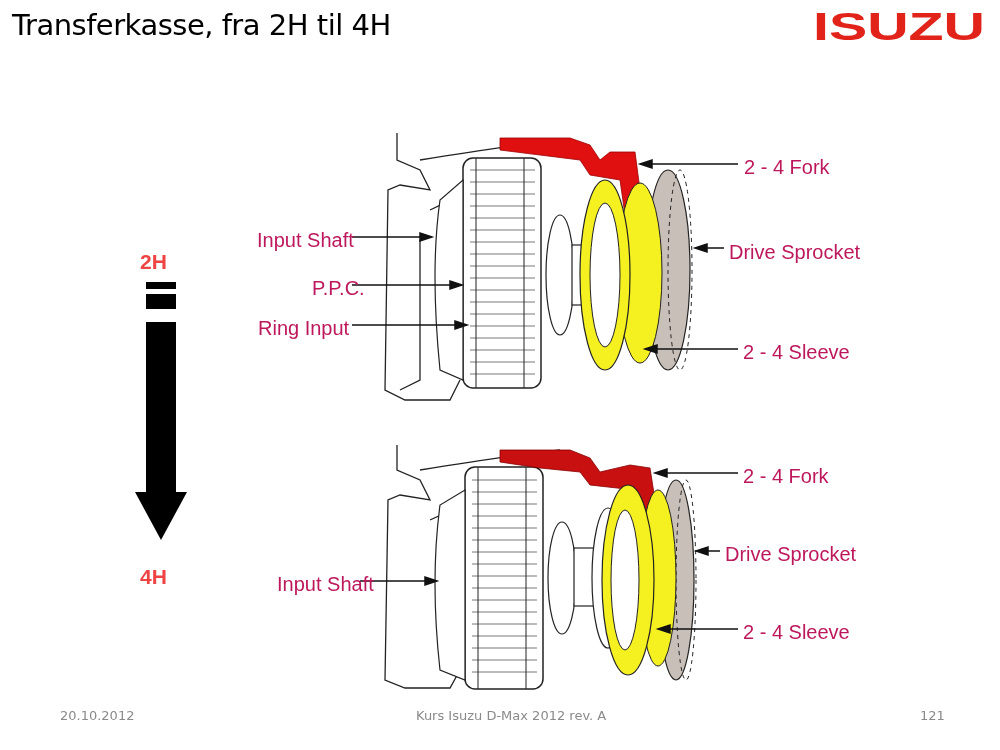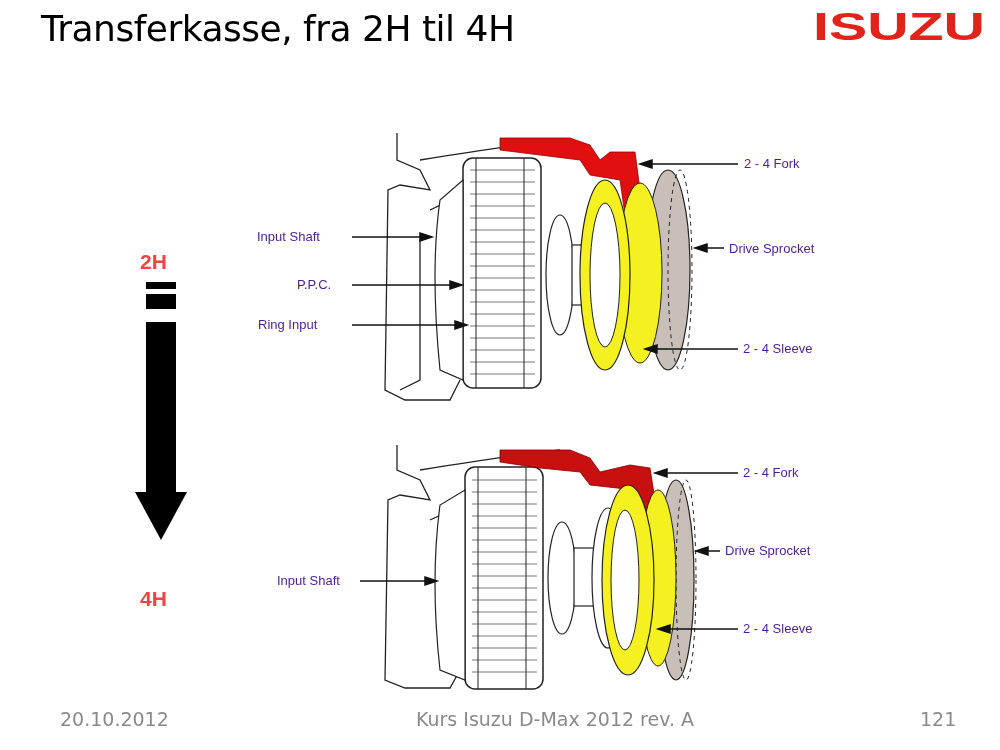--- a/index.html
+++ b/index.html
@@ -1,43 +1,43 @@
 <!DOCTYPE html>
 <html><head>
 <meta charset="utf-8">
 <style>
   html, body { margin: 0; padding: 0; background: #ffffff; }
   body { width: 1000px; height: 750px; position: relative; overflow: hidden; font-family: "Liberation Sans", sans-serif; }
-  .title { position: absolute; left: 12px; top: 8px; font-size: 36px; color: #000; font-family: "DejaVu Sans", sans-serif; letter-spacing: -0.5px; margin-left: 29px; }
+  .title { position: absolute; left: 12px; top: 8px; font-size: 29px; color: #000; font-family: "DejaVu Sans", sans-serif; letter-spacing: -0.5px; }
   .logo { position: absolute; left: 812px; top: 10px; width: 175px; height: 32px; }
-  .footer { position: absolute; top: 708px; font-size: 19px; color: #8a8a8a; font-family: "DejaVu Sans", sans-serif; }
+  .footer { position: absolute; top: 708px; font-size: 13px; color: #8a8a8a; font-family: "DejaVu Sans", sans-serif; }
   .f-date { left: 60px; }
   .f-center { left: 400px; margin-left: 16px; }
   .f-page { left: 920px; }
   .state-label { position: absolute; font-weight: bold; font-size: 21px; color: #ef4444; }
-  .callout { position: absolute; font-size: 13px; color: #4c1d95; white-space: nowrap; }
+  .callout { position: absolute; font-size: 20px; color: #be185d; white-space: nowrap; }
   svg.diagram { position: absolute; left: 0; top: 0; }
 </style>
 </head>
 <body>
 
 <div class="title">Transferkasse, fra 2H til 4H</div>
 
 <svg class="logo" viewBox="0 0 175 32">
   <text x="87" y="30" text-anchor="middle" font-family="Liberation Sans, sans-serif" font-weight="bold" font-size="38" fill="#e2231a" textLength="172" lengthAdjust="spacingAndGlyphs">ISUZU</text>
 </svg>
 
 <div class="state-label" style="left:140px; top:250px;">2H</div>
 <svg class="diagram" width="1000" height="750" style="pointer-events:none;">
   <rect x="146" y="282" width="30" height="7" fill="#000"></rect>
   <rect x="146" y="294" width="30" height="15" fill="#000"></rect>
   <rect x="146" y="322" width="30" height="170" fill="#000"></rect>
   <polygon points="135,492 187,492 161,540" fill="#000"></polygon>
 </svg>
-<div class="state-label" style="left:140px; top:587px;">4H</div>
+<div class="state-label" style="left:140px; top:565px;">4H</div>
 
 <svg class="diagram" width="1000" height="750">
   <g fill="none" stroke="#222" stroke-width="1.3">
     <path d="M397,133 L397,160 L420,170 L430,190 L400,185 L388,190 L385,390 L405,400 L450,400 L460,380"></path>
     <path d="M420,160 Q480,150 520,145 L560,140"></path>
     <path d="M430,210 Q470,190 520,185"></path>
     <path d="M400,390 L420,380 L420,240"></path>
   </g>
   <g>
     <rect x="463" y="158" width="78" height="230" rx="10" fill="#fff" stroke="#222" stroke-width="1.5"></rect>
@@ -92,21 +92,21 @@
     <line x1="738" y1="164" x2="650" y2="164"></line>
       <polygon points="640,164 652,160 652,168"></polygon>
     <line x1="724" y1="248" x2="705" y2="248"></line>
       <polygon points="695,248 707,244 707,252"></polygon>
     <line x1="738" y1="349" x2="655" y2="349"></line>
       <polygon points="645,349 657,345 657,353"></polygon>
   </g>
 </svg>
 
 <div class="callout" style="left:257px; top:229px;">Input Shaft</div>
-<div class="callout" style="left:297px; top:277px;text-align:right;">P.P.C.</div>
+<div class="callout" style="left:312px; top:277px;text-align:right;">P.P.C.</div>
 <div class="callout" style="left:258px; top:317px;">Ring Input</div>
 <div class="callout" style="left:744px; top:156px;">2 - 4 Fork</div>
 <div class="callout" style="left:729px; top:241px;">Drive Sprocket</div>
 <div class="callout" style="left:743px; top:341px;">2 - 4 Sleeve</div>
 
 <svg class="diagram" width="1000" height="750">
   <g fill="none" stroke="#222" stroke-width="1.3">
     <path d="M397,445 L397,470 L420,480 L430,500 L400,495 L388,500 L385,680 L405,688 L450,688 L460,670"></path>
     <path d="M420,470 Q480,460 520,455 L560,450"></path>
     <path d="M430,520 Q470,500 520,495"></path>

